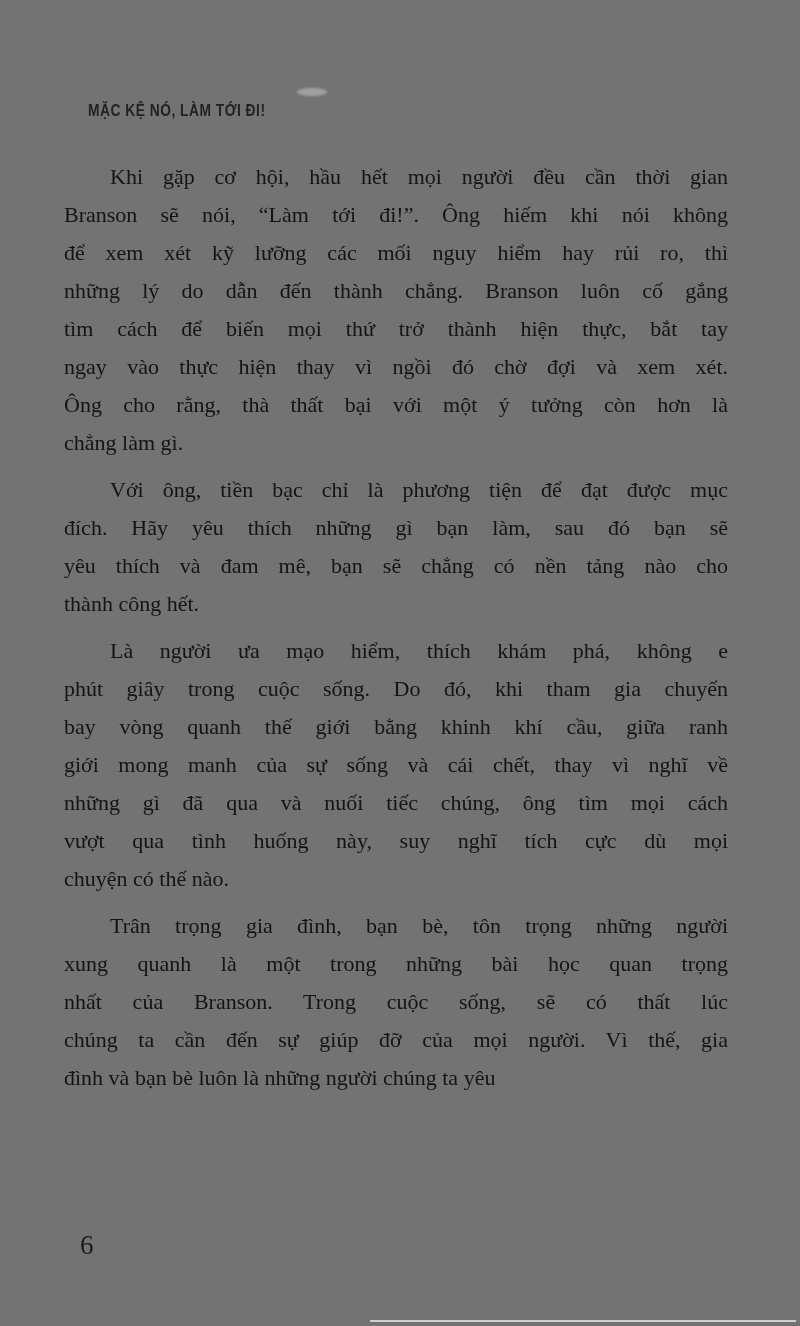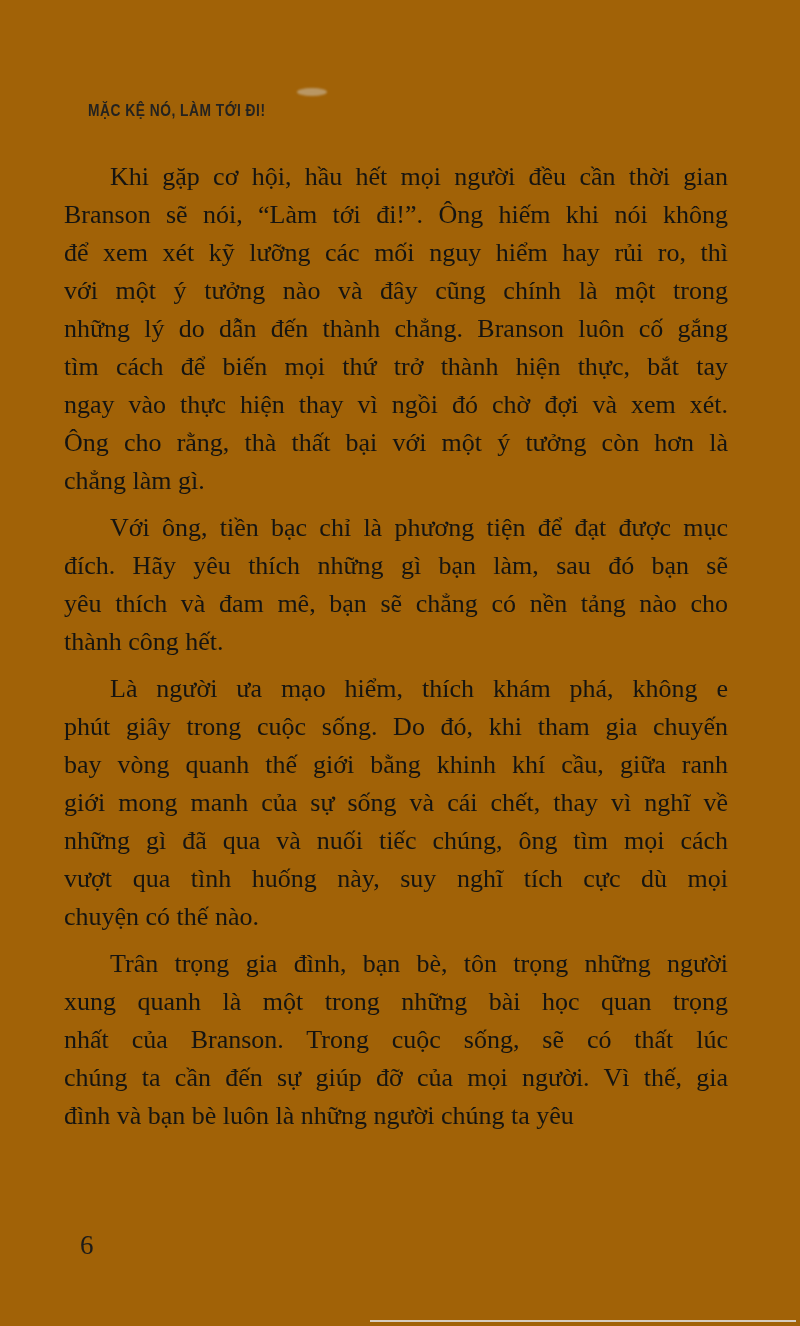--- a/index.html
+++ b/index.html
@@ -4,21 +4,21 @@
 <style>
   html, body {
     margin: 0;
     padding: 0;
     background: #ffffff;
   }
   .page {
     position: relative;
     width: 800px;
     height: 1326px;
-    background: #a16207;
+    background: #737373;
     overflow: hidden;
     font-family: "Liberation Serif", serif;
     color: #171614;
   }
   .running-head {
     position: absolute;
     left: 88px;
     top: 102px;
     font-family: "Liberation Sans", sans-serif;
     font-weight: 700;
@@ -27,21 +27,21 @@
     color: #232220;
     transform: scaleX(0.86);
     transform-origin: left center;
     white-space: nowrap;
   }
   .body-text {
     position: absolute;
     left: 64px;
     top: 158px;
     width: 664px;
-    font-size: 26px;
+    font-size: 22px;
     line-height: 38px;
     color: #151411;
   }
   .paragraph {
     margin: 0 0 9px 0;
   }
   .line {
     height: 38px;
     text-align: justify;
     text-align-last: justify;
@@ -88,21 +88,20 @@
 <div class="page">
   <div class="running-head">MẶC KỆ NÓ, LÀM TỚI ĐI!</div>
 
   <div class="scan-smudge"></div>
 
   <div class="body-text">
       <div class="paragraph">
         <div class="line first">Khi gặp cơ hội, hầu hết mọi người đều cần thời gian</div>
         <div class="line">Branson sẽ nói, “Làm tới đi!”. Ông hiếm khi nói không</div>
         <div class="line">để xem xét kỹ lưỡng các mối nguy hiểm hay rủi ro, thì</div>
-        <div class="line">với một ý tưởng nào và đây cũng chính là một trong</div>
         <div class="line">những lý do dẫn đến thành chẳng. Branson luôn cố gắng</div>
         <div class="line">tìm cách để biến mọi thứ trở thành hiện thực, bắt tay</div>
         <div class="line">ngay vào thực hiện thay vì ngồi đó chờ đợi và xem xét.</div>
         <div class="line">Ông cho rằng, thà thất bại với một ý tưởng còn hơn là</div>
         <div class="line last">chẳng làm gì.</div>
       </div>
       <div class="paragraph">
         <div class="line first">Với ông, tiền bạc chỉ là phương tiện để đạt được mục</div>
         <div class="line">đích. Hãy yêu thích những gì bạn làm, sau đó bạn sẽ</div>
         <div class="line">yêu thích và đam mê, bạn sẽ chẳng có nền tảng nào cho</div>

